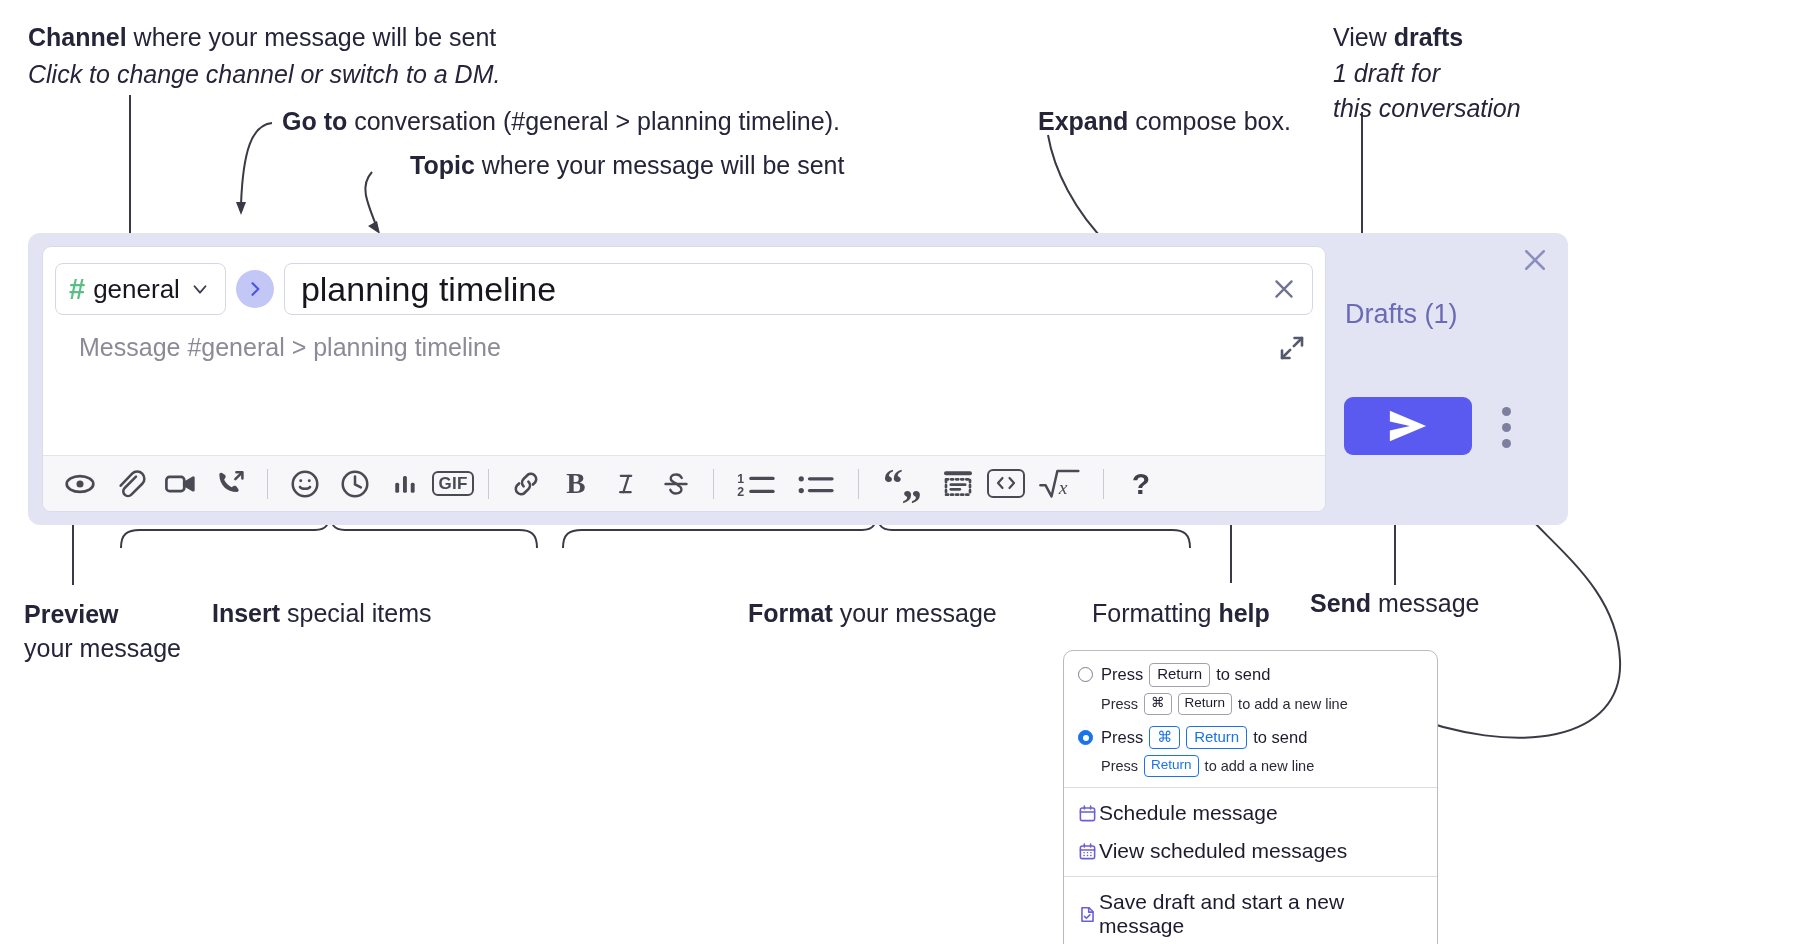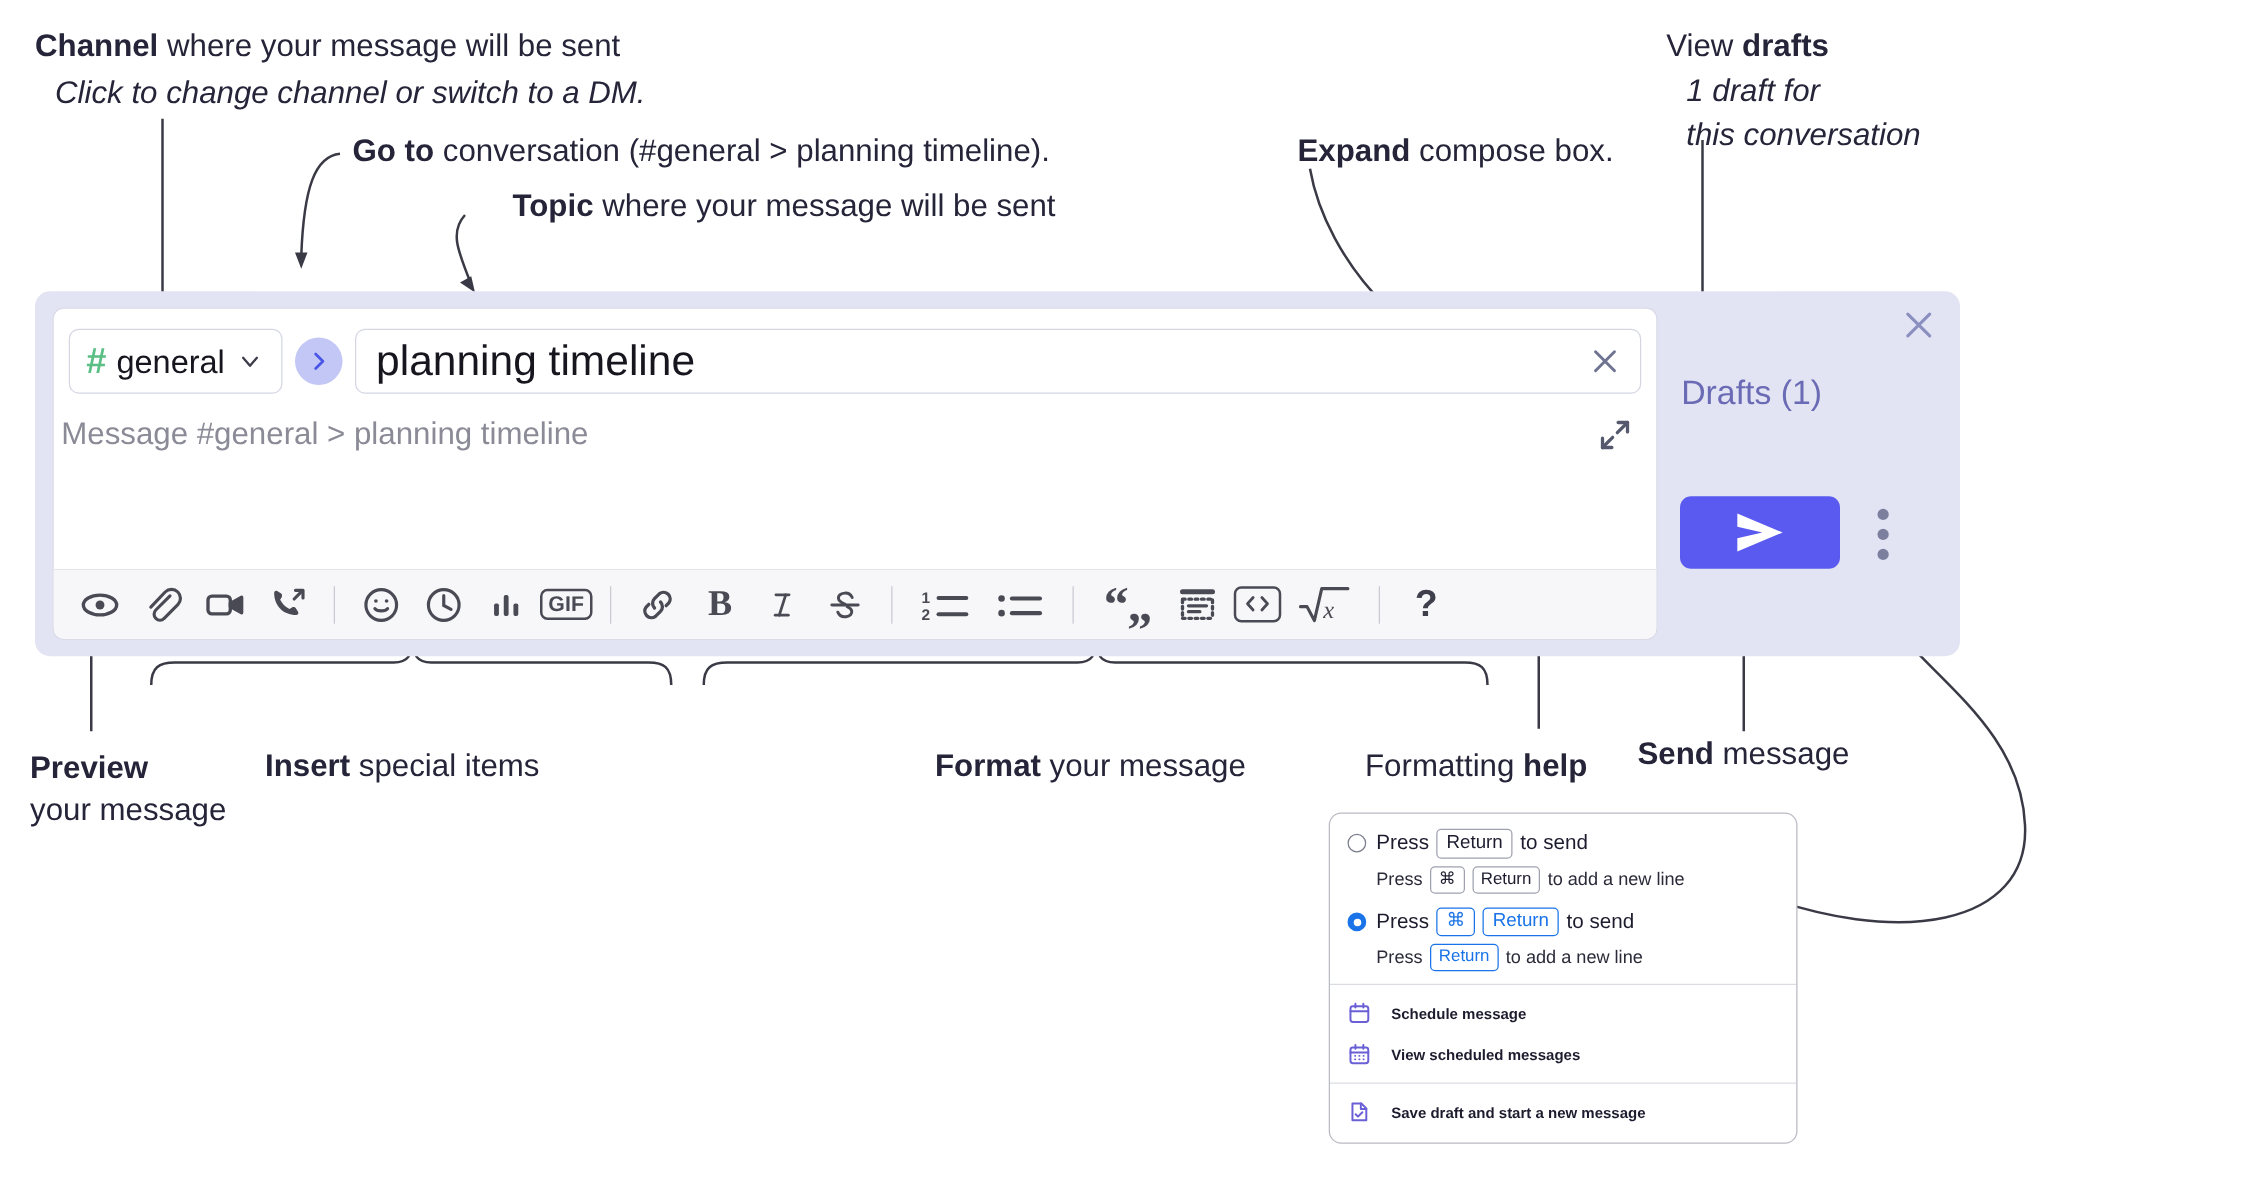--- a/index.html
+++ b/index.html
@@ -10,21 +10,21 @@
     font-family: "Liberation Sans", sans-serif;
     color: #1d1c2e;
     position: relative;
     overflow: hidden;
   }
   .stage { position:absolute; inset:0; }
 
   
   .anno { position:absolute; color:#252439; line-height:1.26; white-space:nowrap; }
   .anno b { font-weight:700; }
-  .anno i { font-style:italic;margin-left:16px; }
+  .anno i { font-style:italic; }
   .a-24 { font-size:25px; }
 
   
   .leaders { position:absolute; inset:0; pointer-events:none; }
 
   
   .compose-panel {
     position:absolute; left:28px; top:233px; width:1540px; height:292px;
     background:#e2e4f3; border-radius:12px;
   }
@@ -53,21 +53,21 @@
     display:flex; align-items:center; justify-content:center; cursor:pointer; flex:0 0 auto;
   }
   .topic-field {
     flex:1; height:52px; border:1px solid #d5d7e3; border-radius:8px; background:#fff;
     display:flex; align-items:center; padding:0 14px 0 16px;
   }
   .topic-field .val { font-size:34px; color:#17161f; flex:1; }
   .topic-clear { color:#6f7493; display:flex; align-items:center; cursor:pointer; }
 
   
-  .msg-area { position:relative; flex:1; padding:14px 16px 0 6px; }
+  .msg-area { position:relative; flex:1; padding:14px 16px 0 36px; }
   .placeholder { font-size:25px; color:#8b8b97; }
   .expand-btn { position:absolute; right:18px; top:14px; color:#55596e; cursor:pointer; }
 
   
   .toolbar {
     height:56px; border-top:1px solid #e4e5ec; background:#f7f7fa;
     border-radius:0 0 8px 8px;
     display:flex; align-items:center; gap:0px; padding:0 12px;
   }
   .tb { width:50px; height:46px; display:flex; align-items:center; justify-content:center;
@@ -106,21 +106,21 @@
            display:flex; align-items:center; justify-content:center; background:#fff; }
   .radio.on { border-color:#1a73e8; background:#1a73e8; }
   .radio.on::after { content:""; width:6px; height:6px; border-radius:50%; background:#fff; }
   .m-line { display:flex; align-items:center; gap:6px; flex-wrap:nowrap; }
   .key { border:1px solid #9fa2ae; border-radius:4px; padding:1px 7px 2px; font-size:15px; line-height:1.25;
          background:#fff; color:#1d1c2e; }
   .key.blue { border-color:#1a73e8; color:#1a73e8; }
   .sub { display:flex; align-items:center; gap:6px; padding:4px 0 2px 37px; font-size:14.5px; color:#2a2a38; }
   .sub .key { font-size:13.5px; padding:1px 6px 2px; }
   .m-div { height:1px; background:#dcdde3; }
-  .m-item { display:flex; align-items:center; gap:16px; padding:7px 12px 7px 14px; cursor:pointer; font-size:12px;font-weight:bold; }
+  .m-item { display:flex; align-items:center; gap:2px; padding:7px 12px 7px 14px; cursor:pointer; font-size:21px; }
   .m-item .mi { width:19px; height:19px; flex:0 0 auto; color:#6b5fd6; display:flex; align-items:center; justify-content:center; }
 </style>
 </head>
 <body>
 
 <div class="stage">
 
   <svg class="leaders" width="1814" height="944">
     <g fill="none" stroke="#3a3a46" stroke-width="2">
 

